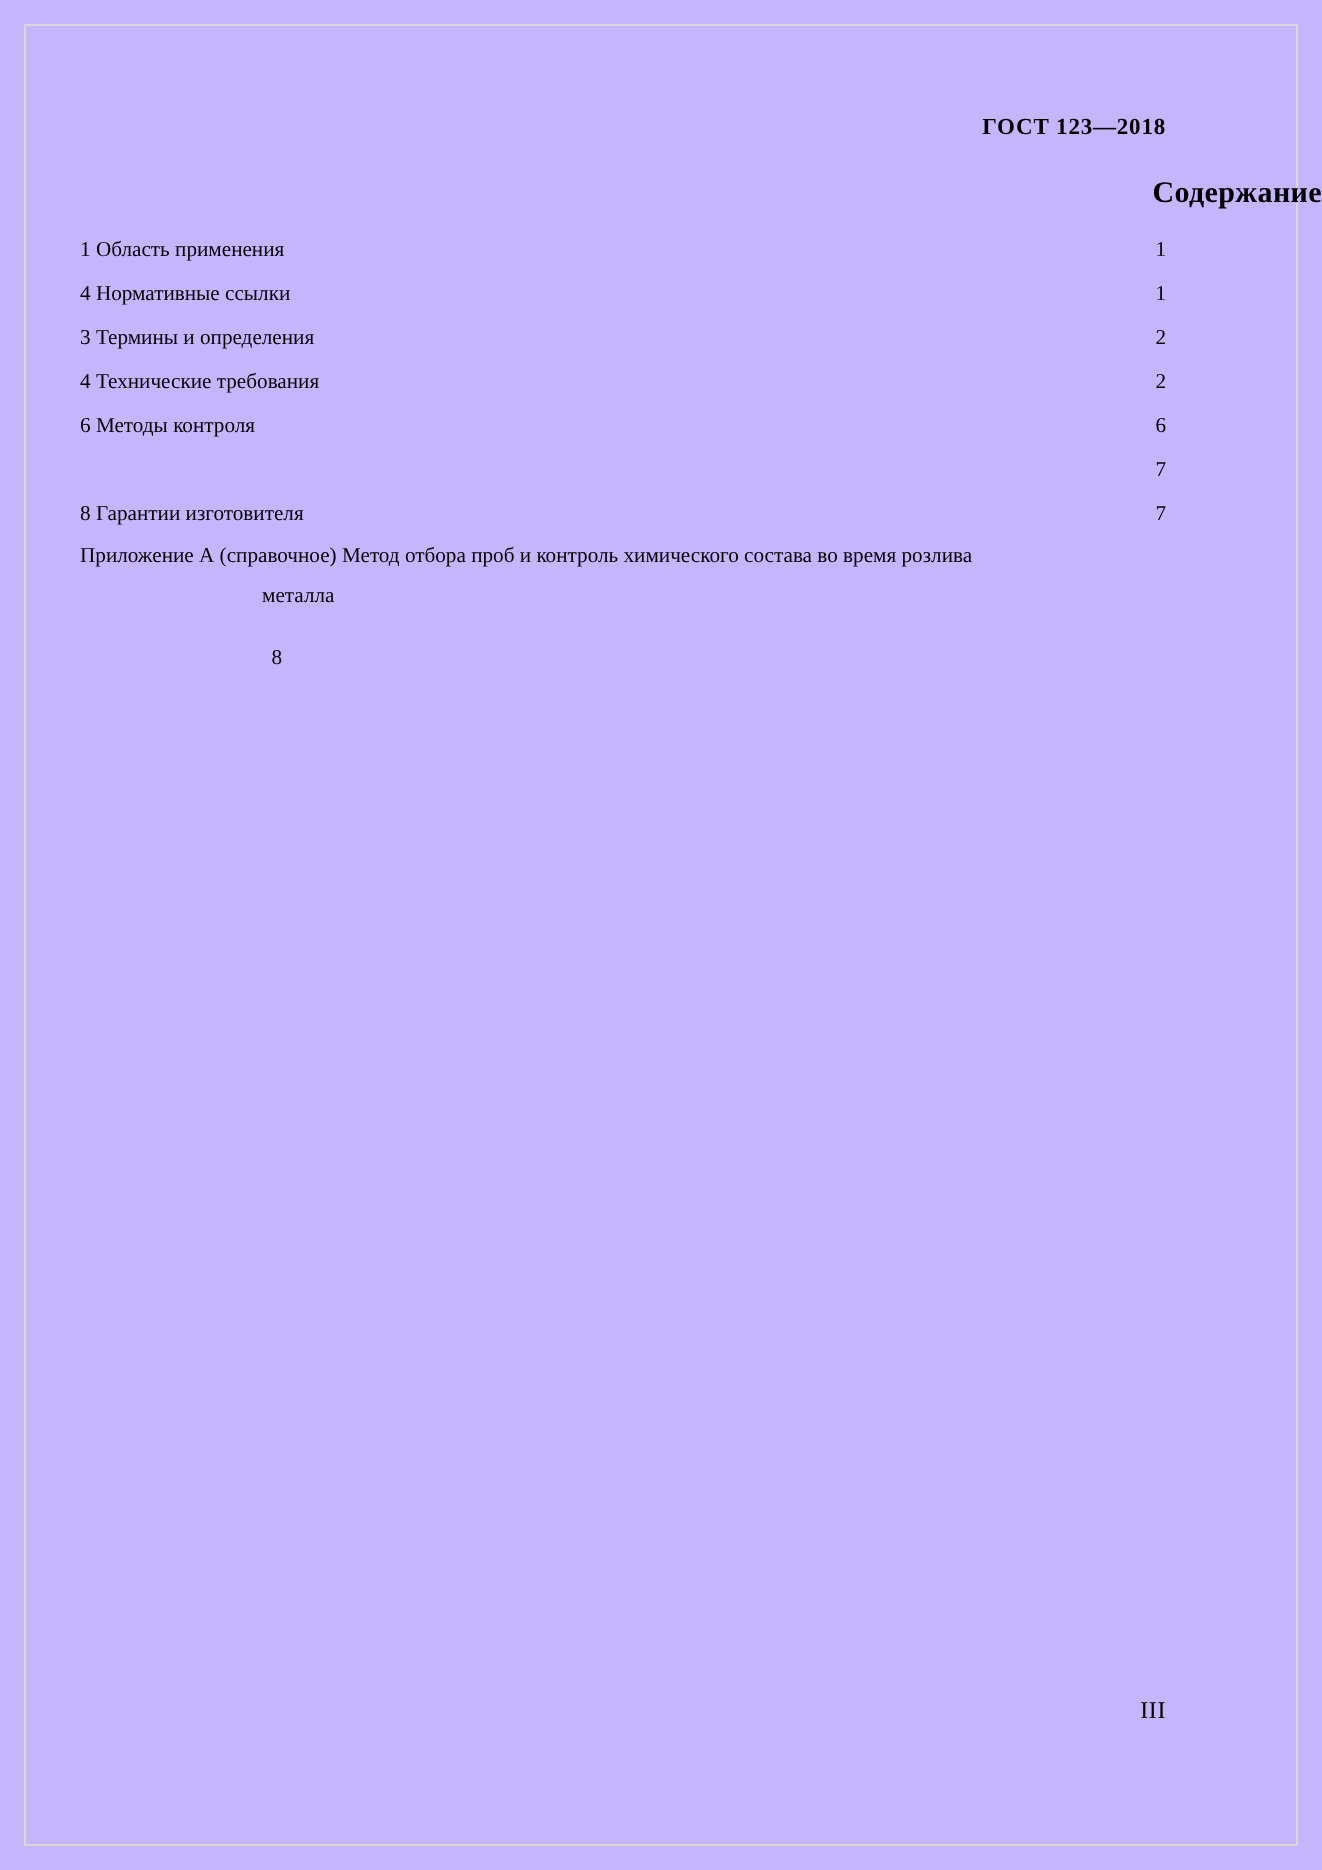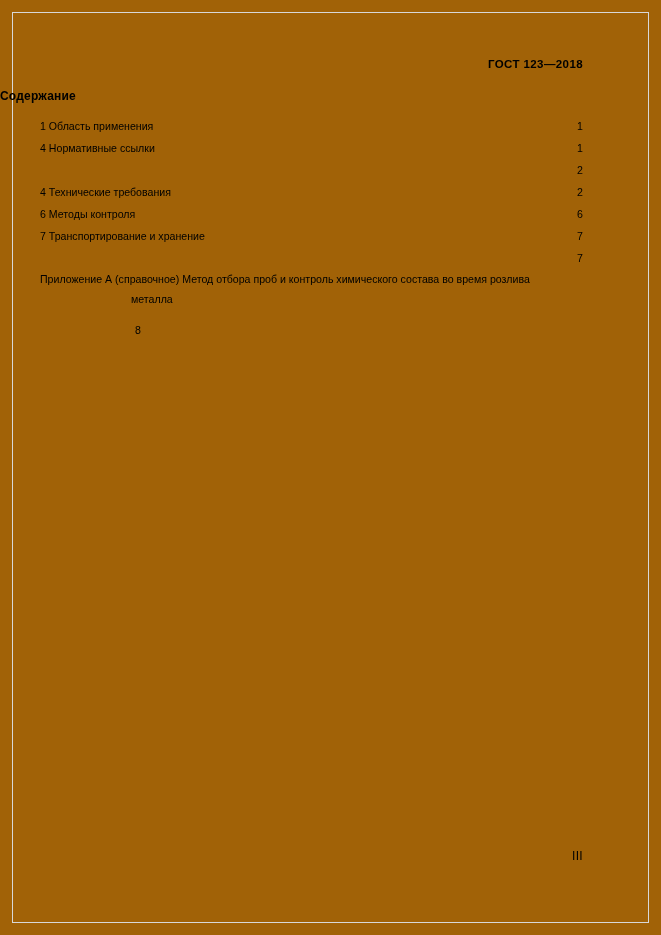--- a/index.html
+++ b/index.html
@@ -15,21 +15,22 @@
     color: #000000;
     overflow: hidden;
   }
 
   .page {
     position: absolute;
     left: 0;
     top: 0;
     width: 661px;
     height: 935px;
-    background: #a16207;
+    background: #c4b5fd;
+    font-family: Liberation Serif, serif;
   }
 
   .page-border {
     position: absolute;
     left: 12px;
     top: 12px;
     width: 637px;
     height: 911px;
     border: 1px solid #d8d8d8;
     box-sizing: border-box;
@@ -44,22 +45,22 @@
     font-weight: bold;
     letter-spacing: 0.4px;
     white-space: nowrap;
   }
 
   .doc-title {
     position: absolute;
     left: 0;
     right: 0;
     top: 89px;
-    text-align: left;
-    font-size: 12px;
+    text-align: right;
+    font-size: 15px;
     font-weight: bold;
     letter-spacing: 0.2px;
   }
 
   .toc {
     position: absolute;
     left: 40px;
     top: 115px;
     width: 543px;
   }
@@ -152,44 +153,45 @@
       <span class="toc-page">1</span>
     </div>
 
     <div class="toc-row">
       <span class="toc-label">4 Нормативные ссылки</span>
       <span class="toc-leader"></span>
       <span class="toc-page">1</span>
     </div>
 
     <div class="toc-row">
+      <span class="toc-label">3 Термины и определения</span>
       <span class="toc-leader"></span>
       <span class="toc-page">2</span>
     </div>
 
     <div class="toc-row">
       <span class="toc-label">4 Технические требования</span>
       <span class="toc-leader"></span>
       <span class="toc-page">2</span>
     </div>
 
 
     <div class="toc-row">
       <span class="toc-label">6 Методы контроля</span>
       <span class="toc-leader"></span>
       <span class="toc-page">6</span>
     </div>
 
     <div class="toc-row">
-      <span class="toc-label">7 Транспортирование и хранение</span>
       <span class="toc-leader"></span>
       <span class="toc-page">7</span>
     </div>
 
     <div class="toc-row">
+      <span class="toc-label">8 Гарантии изготовителя</span>
       <span class="toc-leader"></span>
       <span class="toc-page">7</span>
     </div>
 
     <div class="toc-row wrap">
       <div class="line1">
         <span class="toc-label">Приложение  А  (справочное) Метод отбора проб и контроль химического состава во время розлива</span>
       </div>
       <div class="line2">
         <span class="toc-label">металла</span>

